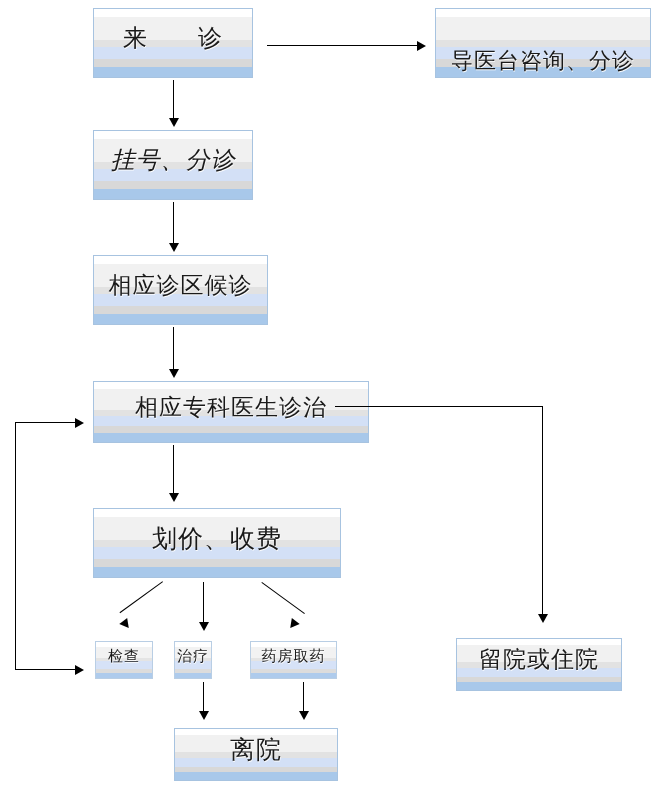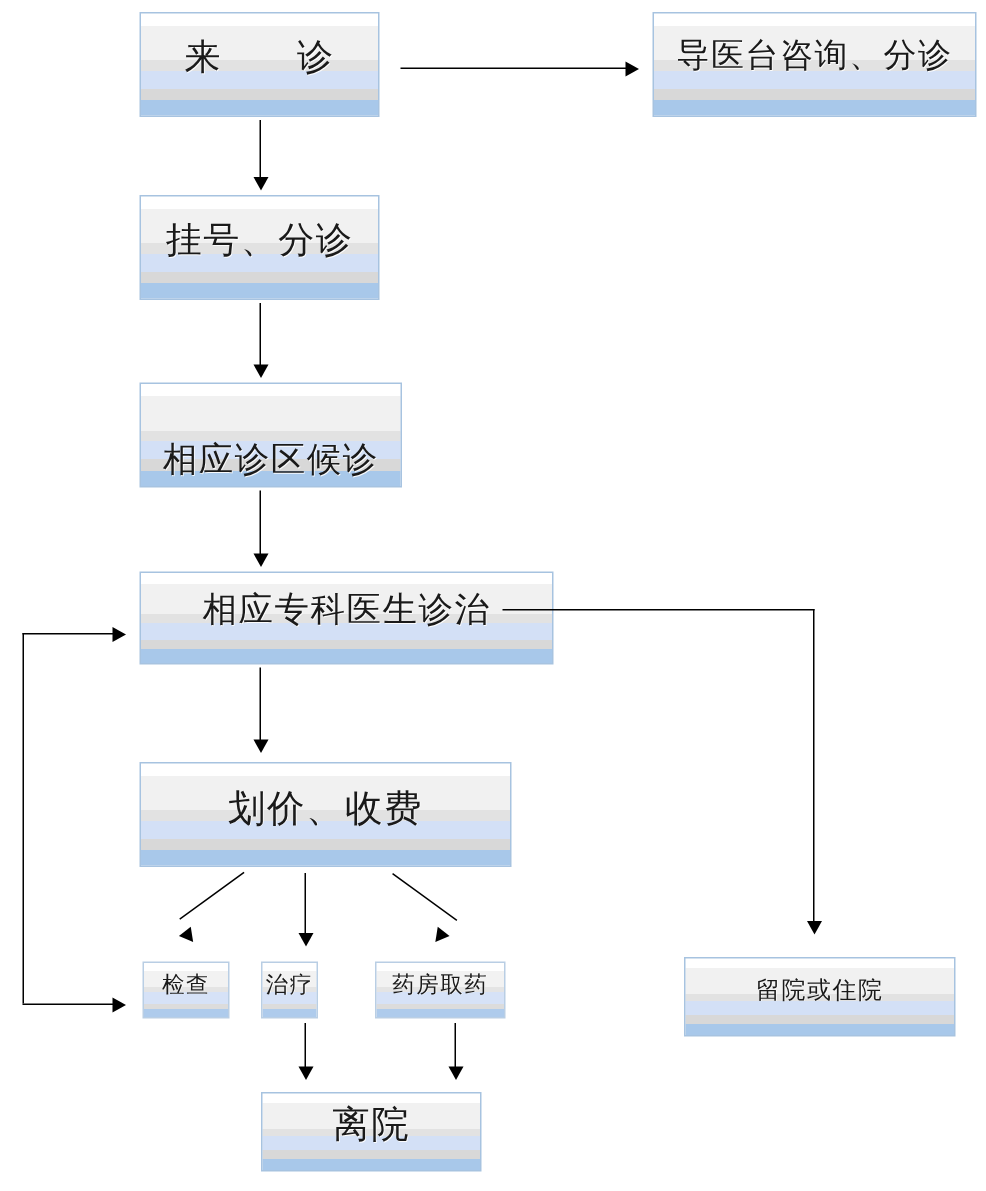--- a/index.html
+++ b/index.html
@@ -92,29 +92,29 @@
 </style>
 </head>
 <body>
 
 <div id="canvas">
 
   <div class="box" style="left:93px;top:8px;width:160px;height:70px;font-size:24px;">
     <span class="lbl">来　　诊</span>
   </div>
 
-  <div class="box" style="left:435px;top:8px;width:216px;height:70px;font-size:22px;">
+  <div class="box" style="left:435px;top:8px;width:216px;height:70px;font-size:22px;align-items:flex-end;">
     <span class="lbl">导医台咨询、分诊</span>
   </div>
 
-  <div class="box" style="left:93px;top:130px;width:160px;height:70px;font-size:24px;">
+  <div class="box" style="left:93px;top:130px;width:160px;height:70px;font-size:24px;font-style:italic;">
     <span class="lbl">挂号、分诊</span>
   </div>
 
-  <div class="box" style="left:93px;top:255px;width:175px;height:70px;font-size:23px;align-items:flex-end;">
+  <div class="box" style="left:93px;top:255px;width:175px;height:70px;font-size:23px;">
     <span class="lbl">相应诊区候诊</span>
   </div>
 
   <div class="box" style="left:93px;top:381px;width:276px;height:62px;font-size:23px;">
     <span class="lbl">相应专科医生诊治</span>
   </div>
 
   <div class="box" style="left:93px;top:508px;width:248px;height:70px;font-size:25px;">
     <span class="lbl">划价、收费</span>
   </div>
@@ -124,25 +124,25 @@
   </div>
 
   <div class="box small" style="left:174px;top:641px;width:38px;height:38px;font-size:15px;">
     <span class="lbl">治疗</span>
   </div>
 
   <div class="box small" style="left:250px;top:641px;width:87px;height:38px;font-size:15px;align-items:center;">
     <span class="lbl">药房取药</span>
   </div>
 
-  <div class="box" style="left:174px;top:728px;width:147px;height:53px;font-size:25px;">
+  <div class="box" style="left:174px;top:728px;width:164px;height:53px;font-size:25px;">
     <span class="lbl">离院</span>
   </div>
 
-  <div class="box" style="left:456px;top:638px;width:181px;height:53px;font-size:16px;">
+  <div class="box" style="left:456px;top:638px;width:166px;height:53px;font-size:23px;">
     <span class="lbl">留院或住院</span>
   </div>
 
   <div class="ln h" style="left:267px;top:45px;width:152px;"></div>
   <div class="arrow right" style="left:417px;top:41px;"></div>
 
   <div class="ln v" style="left:173px;top:80px;width:1px;height:40px;"></div>
   <div class="arrow down" style="left:169px;top:118px;"></div>
 
   <div class="ln v" style="left:173px;top:202px;width:1px;height:42px;"></div>

